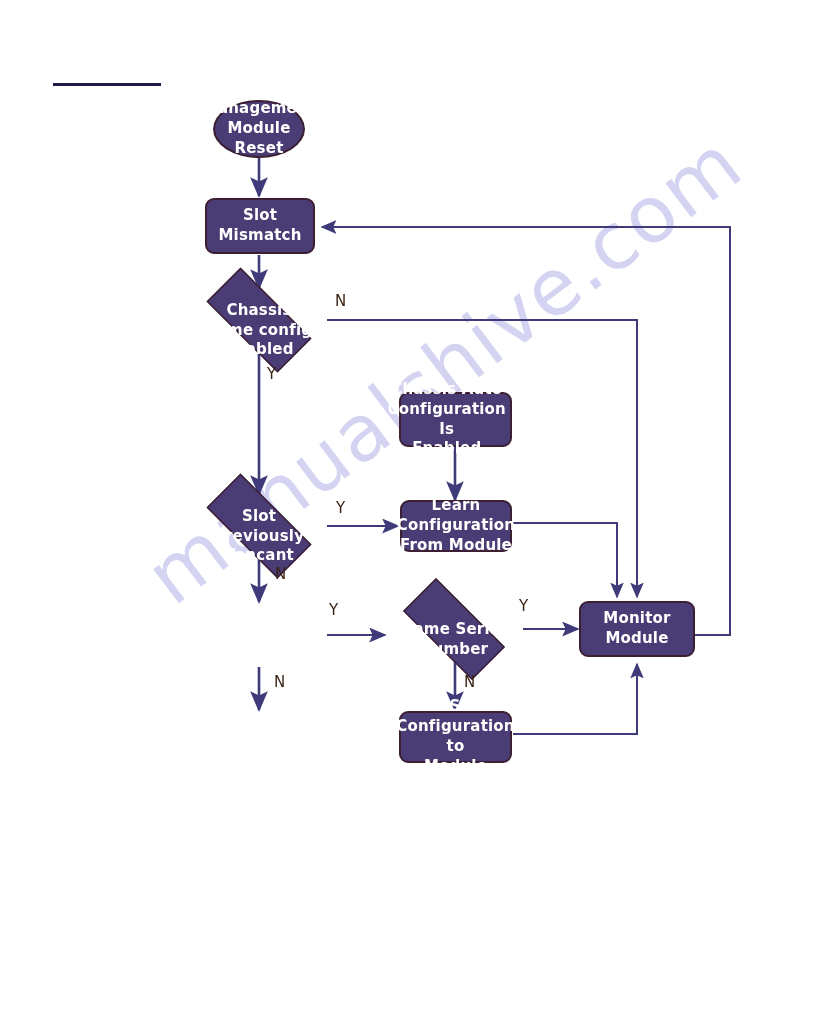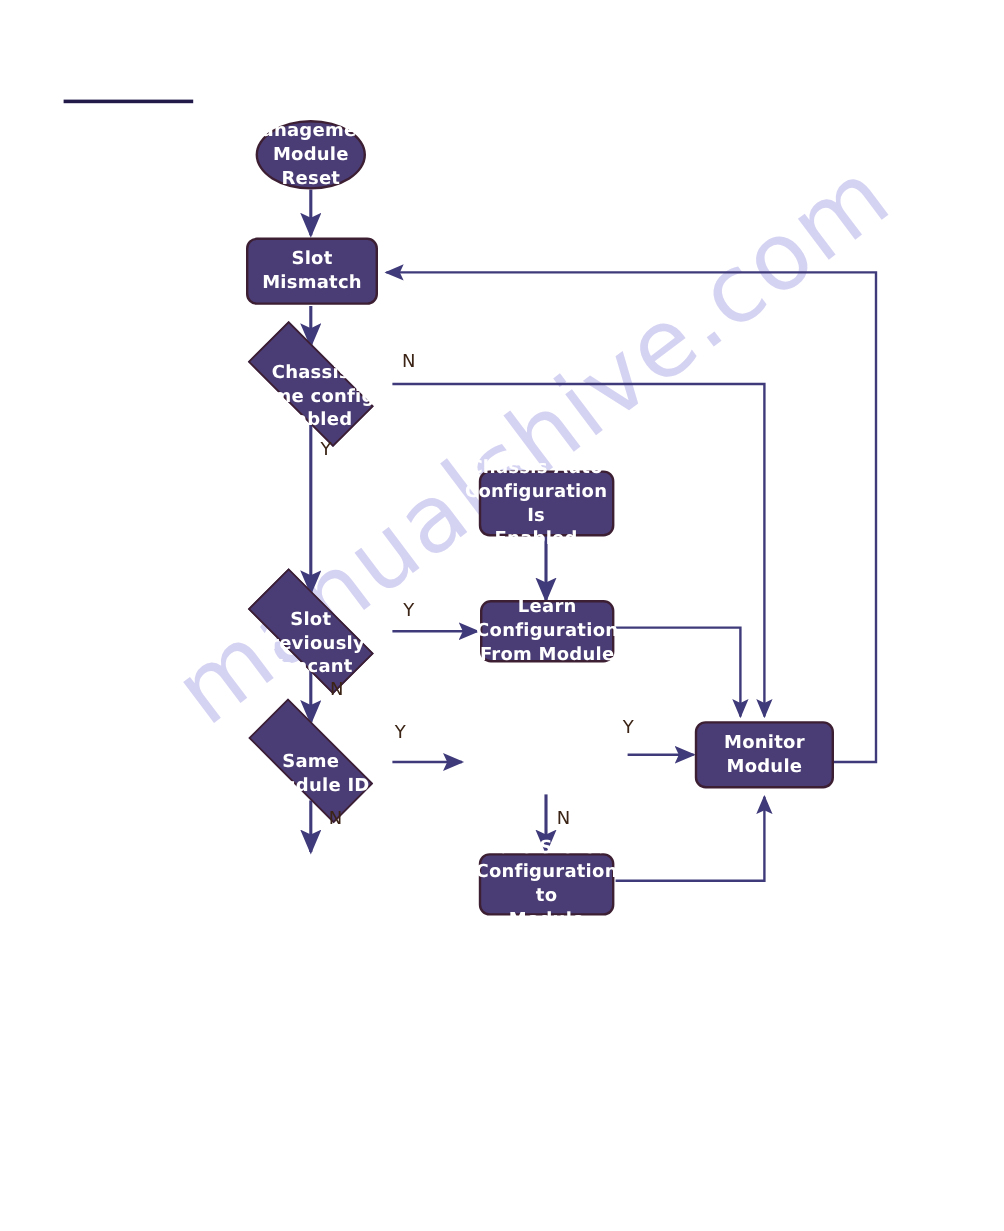--- a/index.html
+++ b/index.html
@@ -197,25 +197,25 @@
 
   <div class="node decision" style="left:188px; top:492px; width:142px; height:68px;">
     <span class="diamond-shape"></span>
     <span class="txt"><span>Slot</span><br><span>Previously</span><br><span>Vancant</span></span>
   </div>
 
   <div class="node process" style="left:400px; top:500px; width:112px; height:52px;">
     <span class="txt"><span>Learn</span><br><span>Configuration</span><br><span>From Module</span></span>
   </div>
 
-  <div class="node decision" style="left:188px; top:601px; width:142px; height:66px;">
+
+  <div class="node decision" style="left:385px; top:596px; width:138px; height:66px;">
     <span class="diamond-shape"></span>
-    <span class="txt"><span>Same</span><br><span>Moudule ID</span></span>
-  </div>
-
+    <span class="txt"><span>Same Serial</span><br><span>Number</span></span>
+  </div>
 
   <div class="node process" style="left:579px; top:601px; width:116px; height:56px;">
     <span class="txt"><span>Monitor</span><br><span>Module</span></span>
   </div>
 
 
   <div class="node process" style="left:399px; top:711px; width:113px; height:52px;">
     <span class="txt"><span>Auto Stored</span><br><span>Configuration to</span><br><span>Module</span></span>
   </div>
 

